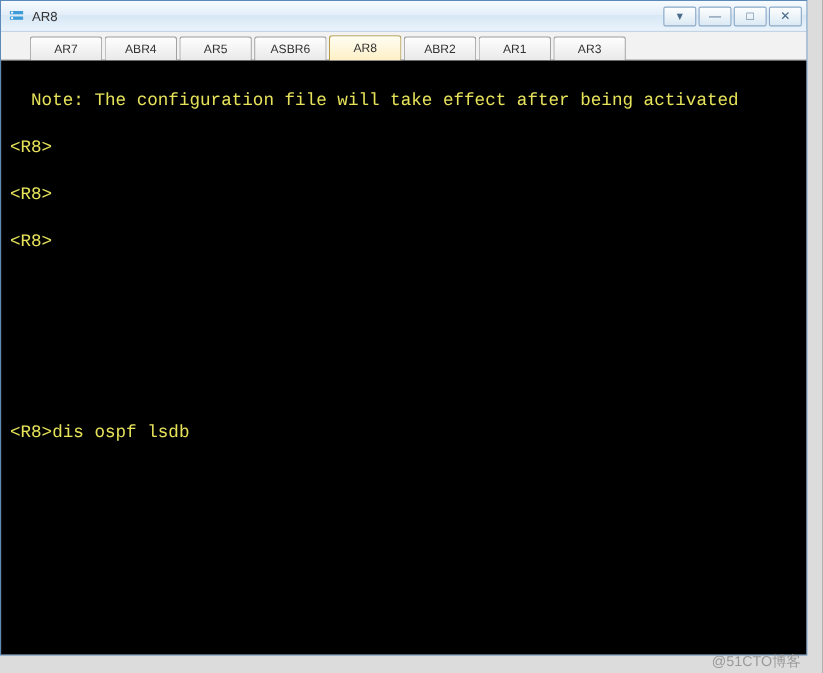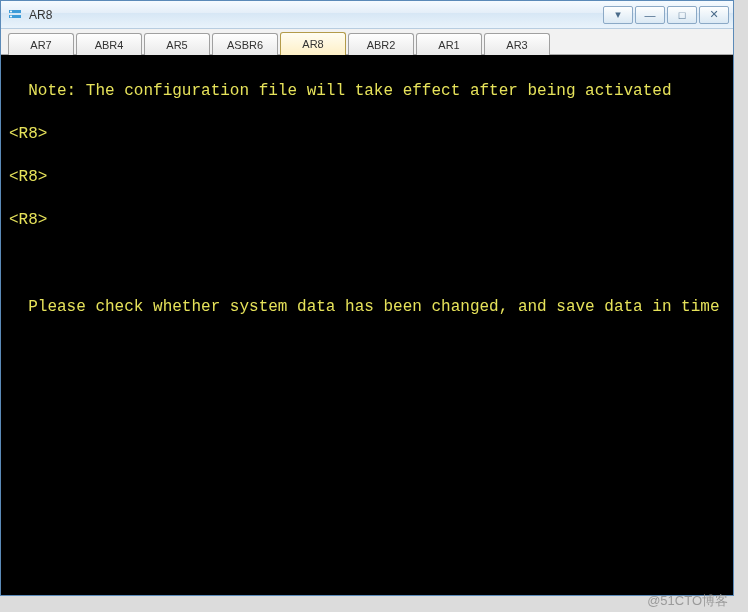--- a/index.html
+++ b/index.html
@@ -49,21 +49,21 @@
       font-size: 11px; color: #4a6b8a;
       cursor: default;
     }
     .win-btn.close { color: #4a6b8a; }
     .tabbar {
       height: 26px;
       background: #f2f2f2;
       border-bottom: 1px solid #a9a9a9;
       display: flex;
       align-items: flex-end;
-      padding: 4px 6px 0 7px;
+      padding: 4px 6px 0 26px;
       gap: 0;
     }
     .tab {
       min-width: 66px;
       height: 22px;
       padding: 0 10px;
       border: 1px solid #a0a0a0;
       border-bottom: none;
       border-top-left-radius: 3px;
       border-top-right-radius: 3px;
@@ -154,23 +154,23 @@
         <span>AR3</span>
       </div>
   </div>
 
   <div class="terminal">
 <div class="term-line">  Note: The configuration file will take effect after being activated</div>
 <div class="term-line">&lt;R8&gt;</div>
 <div class="term-line">&lt;R8&gt;</div>
 <div class="term-line">&lt;R8&gt;</div>
 <div class="term-line"> </div>
-<div class="term-line">  Please check whether system data has been changed, and save data in time</div>
 <div class="term-line"> </div>
 <div class="term-line"> </div>
+<div class="term-line">&lt;R8&gt;dis ospf lsdb</div>
 <div class="term-line"> </div>
 
 
 
 
 
 
 
 
 

